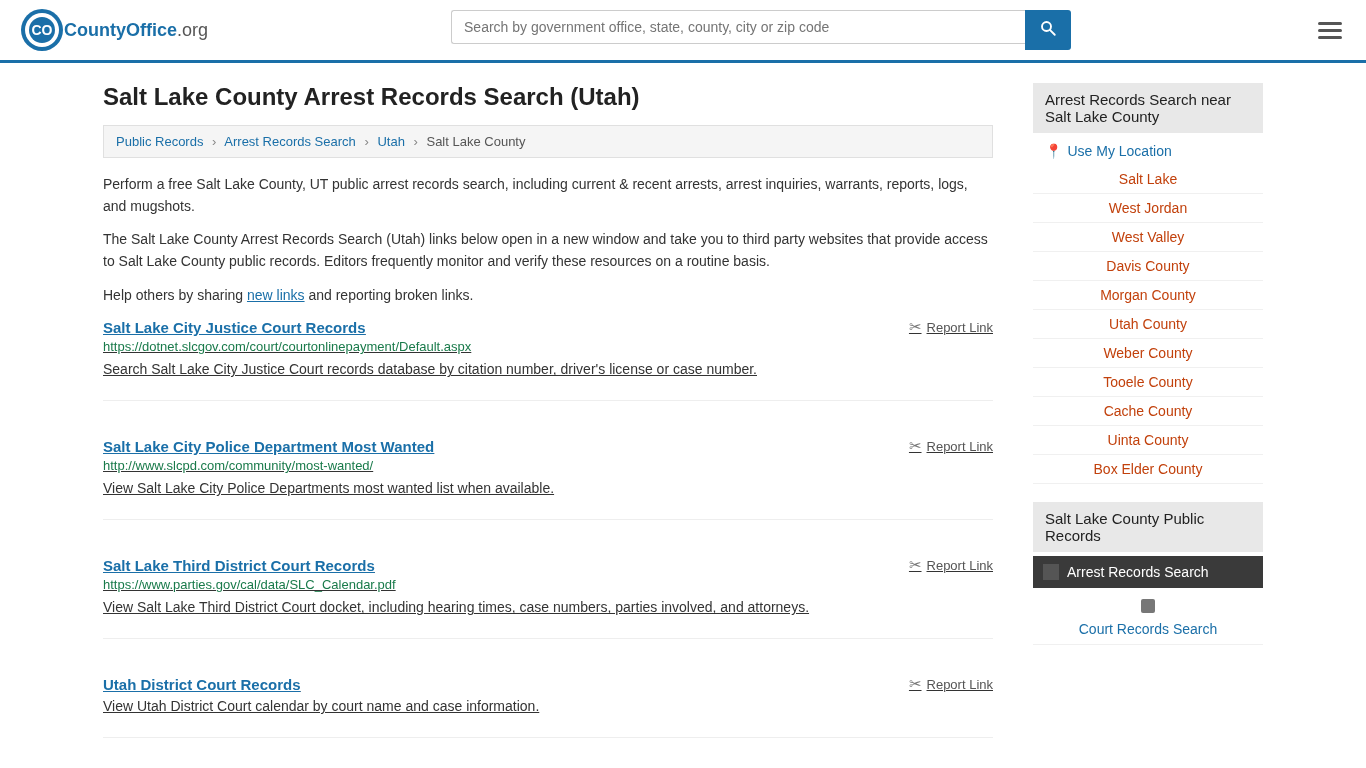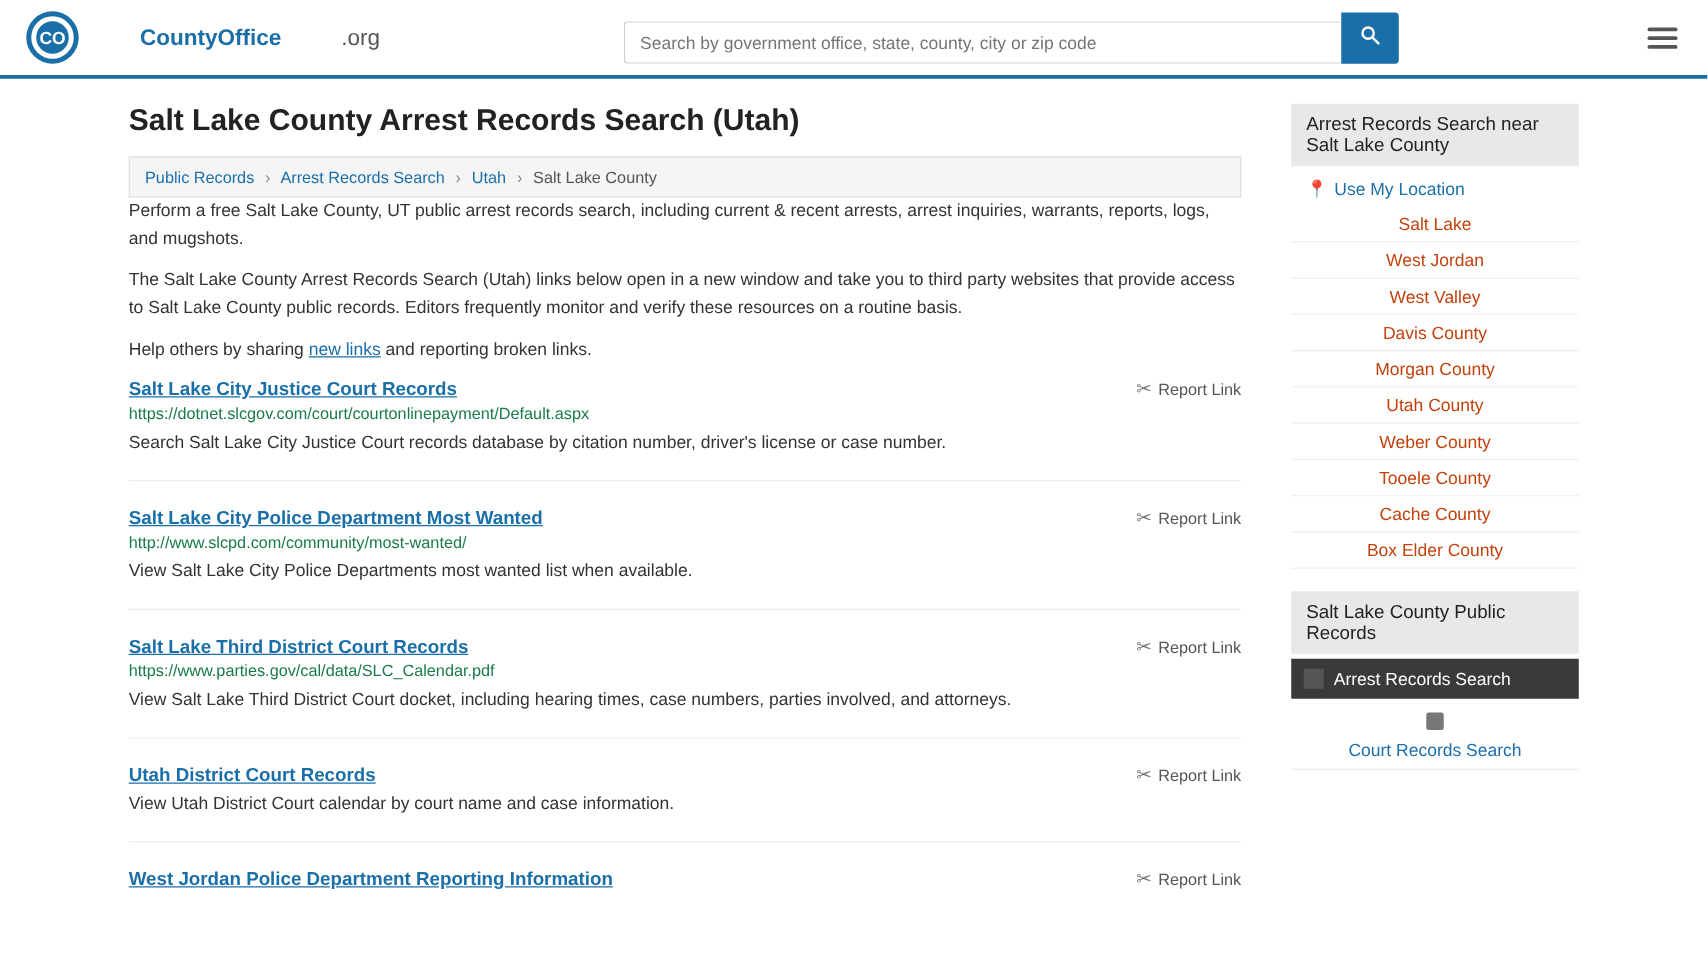--- a/index.html
+++ b/index.html
@@ -24,25 +24,24 @@
       height: 44px;
     }
     #logo-text {
       font-size: 18px;
       font-weight: bold;
       color: #1a6fa8;
     }
     #logo-text span {
       color: #555;
       font-weight: normal;
-      margin-left: 48px;
     }
     #search-area {
       display: flex;
-      align-items: flex-end;
+      align-items: flex-start;
       flex: 1;
       max-width: 620px;
       margin: 0 14px;
     }
     #search-input {
       flex: 1;
       padding: 8px 12px;
       border: 1px solid #ccc;
       border-right: none;
       border-radius: 3px 0 0 3px;
@@ -98,43 +97,45 @@
       color: #222;
       margin-bottom: 14px;
     }
 
     
     #breadcrumb {
       background: #f5f5f5;
       border: 1px solid #e0e0e0;
       padding: 8px 12px;
       font-size: 13px;
+      margin-bottom: 16px;
       color: #555;
     }
     #breadcrumb a {
       color: #1a6fa8;
       text-decoration: none;
     }
     .bc-sep { margin: 0 5px; color: #888; }
 
     
     .desc-para {
       margin-bottom: 12px;
       line-height: 1.55;
       color: #333;
     }
     .desc-para a {
       color: #1a6fa8;
     }
 
     
     .record-item {
-      margin-bottom: 20px;
+      margin-bottom: 36px;
       padding-bottom: 20px;
       border-bottom: 1px solid #eee;
+      text-decoration: underline;
     }
     .record-item:last-child { border-bottom: none; }
     .record-title-row {
       display: flex;
       align-items: center;
       justify-content: space-between;
       margin-bottom: 3px;
     }
     .record-title {
       font-weight: bold;
@@ -365,20 +366,21 @@
 
       <a href="#" class="sidebar-link">Salt Lake</a>
       <a href="#" class="sidebar-link">West Jordan</a>
       <a href="#" class="sidebar-link">West Valley</a>
       <a href="#" class="sidebar-link">Davis County</a>
       <a href="#" class="sidebar-link">Morgan County</a>
       <a href="#" class="sidebar-link">Utah County</a>
       <a href="#" class="sidebar-link">Weber County</a>
       <a href="#" class="sidebar-link">Tooele County</a>
       <a href="#" class="sidebar-link">Cache County</a>
+      <a href="#" class="sidebar-link">Uinta County</a>
       <a href="#" class="sidebar-link">Box Elder County</a>
     </div>
 
     <div class="sidebar-section">
       <div class="sidebar-header">Salt Lake County Public Records</div>
 
       <div class="sidebar-active-item">
         <span class="sidebar-active-icon"></span>
         <span>Arrest Records Search</span>
       </div>

